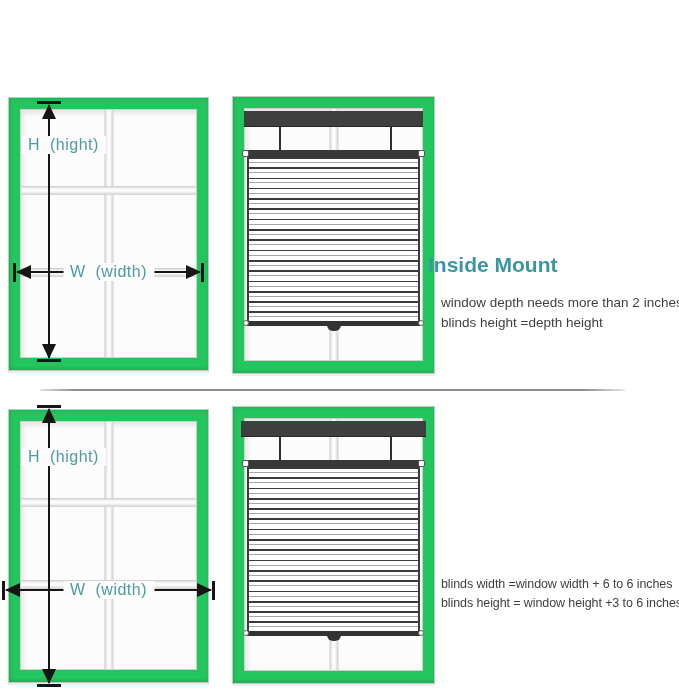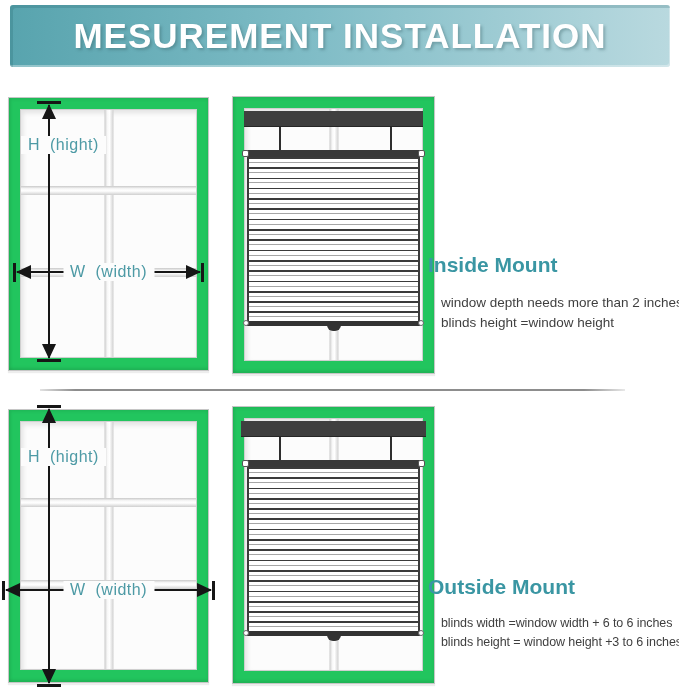--- a/index.html
+++ b/index.html
@@ -79,23 +79,20 @@
   .side.outside p{font-size:12.5px;line-height:19px;letter-spacing:-.1px;}
 
   .divider{position:absolute;left:40px;top:389px;width:585px;height:2px;
        background:linear-gradient(90deg,rgba(141,141,141,.25),#8d8d8d 6%,#8d8d8d 93%,rgba(141,141,141,.2));}
 </style>
 </head>
 <body>
 
 <div class="canvas">
 
-  <header class="banner">
-    <span>MESUREMENT INSTALLATION</span>
-  </header>
 
   <section>
 
     <div class="win" style="left:8px;top:97px;width:199px;height:272px;">
       <div class="inner">
         <div class="mull-v"></div>
         <div class="mull-h" style="top:76px;"></div>
         <div class="mull-h" style="top:158px;"></div>
       </div>
       <div class="arr-v" style="left:40px;top:3px;height:261px;">
@@ -133,21 +130,21 @@
           <i class="dot l"></i>
           <i class="dot r"></i>
           <i class="pull"></i>
         </div>
       </div>
     </div>
 
     <div class="side inside">
       <h2>Inside Mount</h2>
       <p>window depth needs more than 2 inches</p>
-      <p>blinds height =window height</p>
+      <p>blinds height =depth height</p>
     </div>
   </section>
 
   <div class="divider"></div>
 
   <section>
 
     <div class="win" style="left:8px;top:409px;width:199px;height:272px;">
       <div class="inner">
         <div class="mull-v"></div>
@@ -187,19 +184,18 @@
         <div class="pleats"></div>
         <div class="rail bot">
           <i class="dot l"></i>
           <i class="dot r"></i>
           <i class="pull"></i>
         </div>
       </div>
     </div>
 
     <div class="side outside">
-      <h2>Outside Mount</h2>
       <p>blinds width =window width + 6 to 6 inches</p>
       <p>blinds height = window height +3 to 6 inches</p>
     </div>
   </section>
 
 </div>
 
 </body></html>

